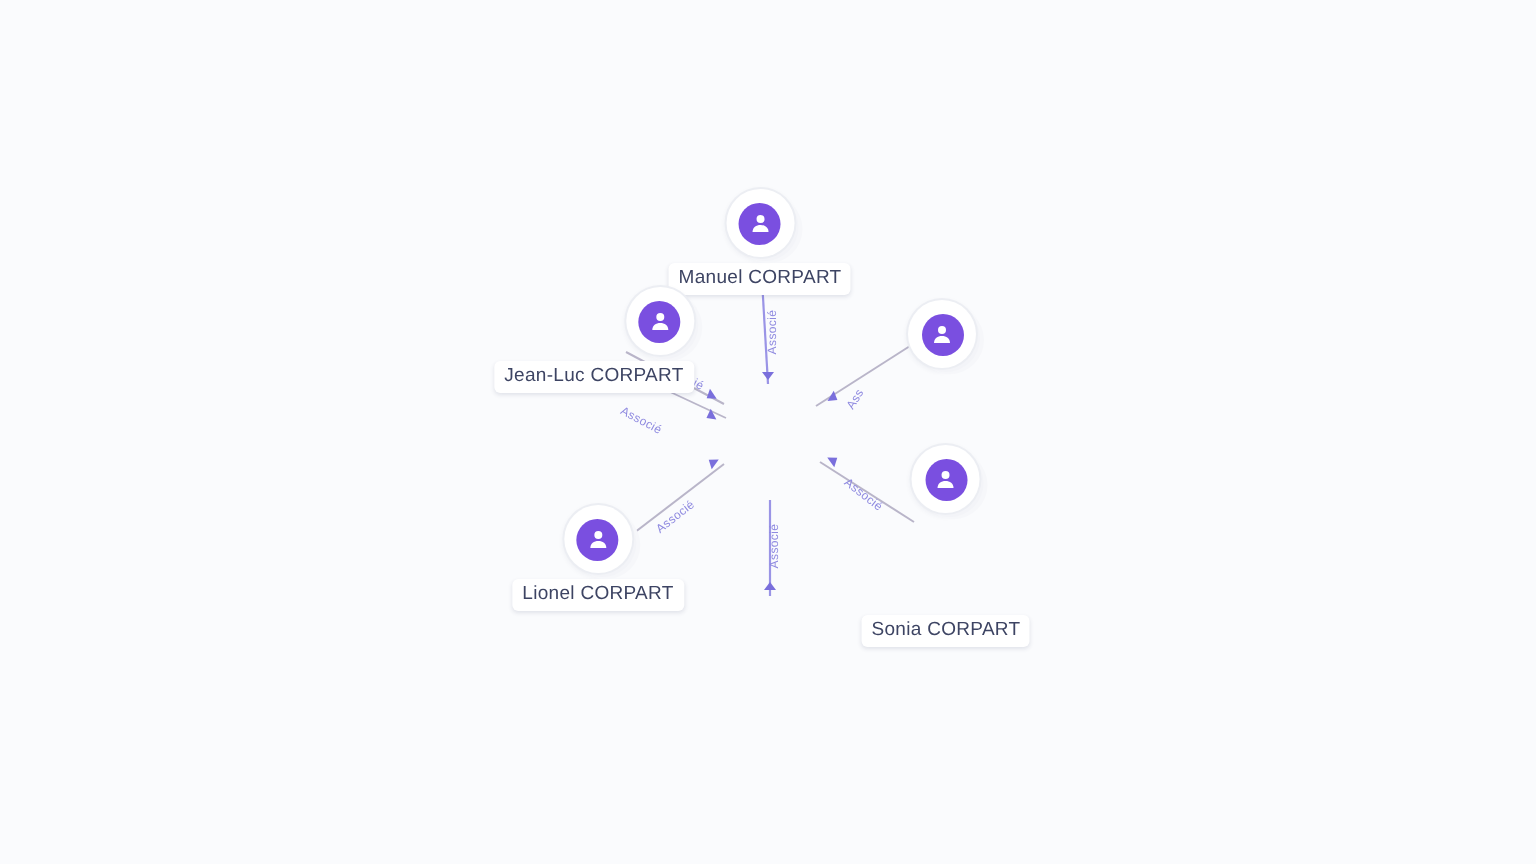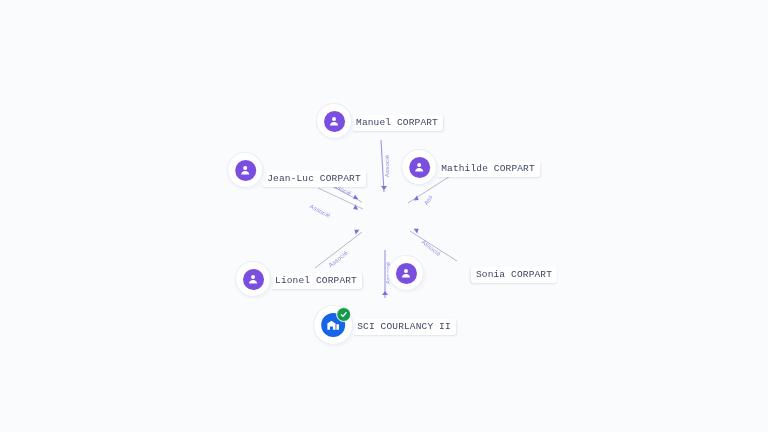--- a/index.html
+++ b/index.html
@@ -25,23 +25,22 @@
     top: 0;
     width: 768px;
     height: 432px;
   }
 
   
   .node {
     position: absolute;
     transform: translate(-50%, -50%);
     display: flex;
-    flex-direction: row;
-    align-items: center;
-    font-family: Liberation Mono, monospace;
+    flex-direction: column;
+    align-items: center;
   }
 
   
   .person-disc {
     position: relative;
     width: 34px;
     height: 34px;
     border-radius: 50%;
     background: #ffffff;
     box-shadow: 0 0 0 1px #eceef3,
@@ -259,21 +258,20 @@
 
   <div class="node" style="left:471px; top:167px;">
     <div class="person-disc">
       <div class="person-inner">
         <svg width="12" height="12" viewBox="0 0 24 24" fill="#ffffff">
           <circle cx="12" cy="8" r="4"></circle>
           <path d="M4 21c0-4.4 3.6-7 8-7s8 2.6 8 7z"></path>
         </svg>
       </div>
     </div>
-    <div class="node-label">Mathilde CORPART</div>
   </div>
 
   <div class="node" style="left:299px; top:279px;">
     <div class="person-disc">
       <div class="person-inner">
         <svg width="12" height="12" viewBox="0 0 24 24" fill="#ffffff">
           <circle cx="12" cy="8" r="4"></circle>
           <path d="M4 21c0-4.4 3.6-7 8-7s8 2.6 8 7z"></path>
         </svg>
       </div>
@@ -286,31 +284,15 @@
       <div class="person-inner">
         <svg width="12" height="12" viewBox="0 0 24 24" fill="#ffffff">
           <circle cx="12" cy="8" r="4"></circle>
           <path d="M4 21c0-4.4 3.6-7 8-7s8 2.6 8 7z"></path>
         </svg>
       </div>
     </div>
     <div class="node-label">Sonia CORPART</div>
   </div>
 
-  <div class="node" style="left:385px; top:325px;">
-    <div class="company-disc">
-      <div class="company-inner">
-        <svg width="14" height="14" viewBox="0 0 24 24" fill="#ffffff">
-          <path d="M2 20V9.5L9 4.5L16 9.5V20H11.5V14.5H6.5V20z"></path>
-          <path d="M17.5 20V10.5H22V20z"></path>
-        </svg>
-      </div>
-      <div class="check-badge" style="right:1px; top:1px;">
-        <svg width="7" height="7" viewBox="0 0 24 24" fill="none" stroke="#ffffff" stroke-width="4.5" stroke-linecap="round" stroke-linejoin="round">
-          <polyline points="4,13 9.5,18.5 20,6"></polyline>
-        </svg>
-      </div>
-    </div>
-    <div class="node-label">SCI COURLANCY II</div>
-  </div>
 
 
 </div>
 
 </body></html>

